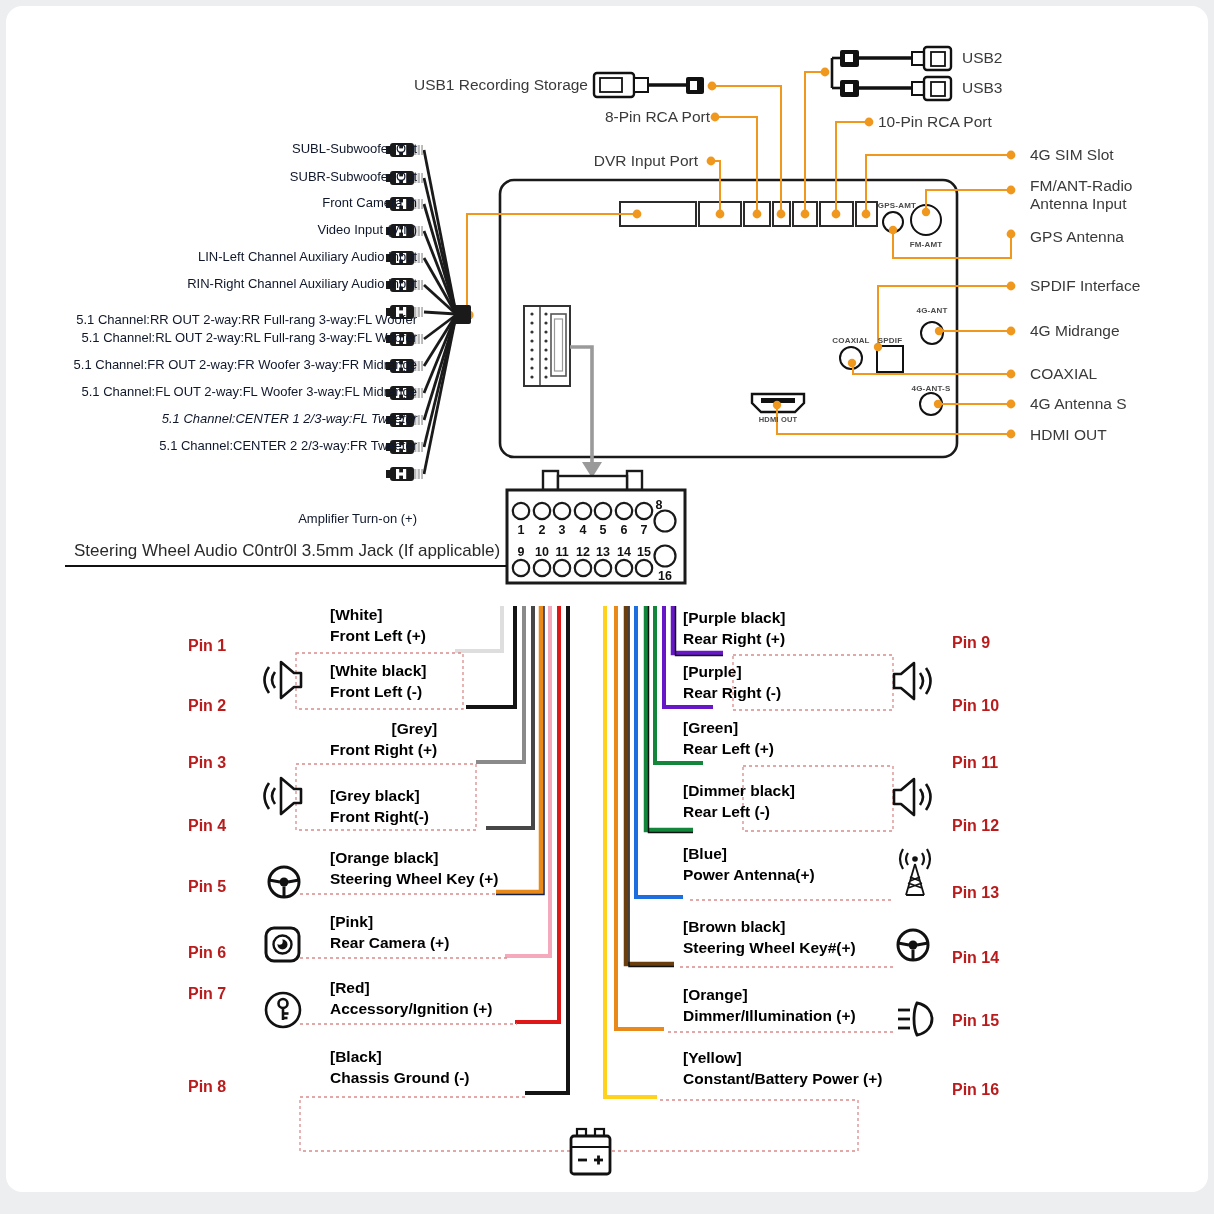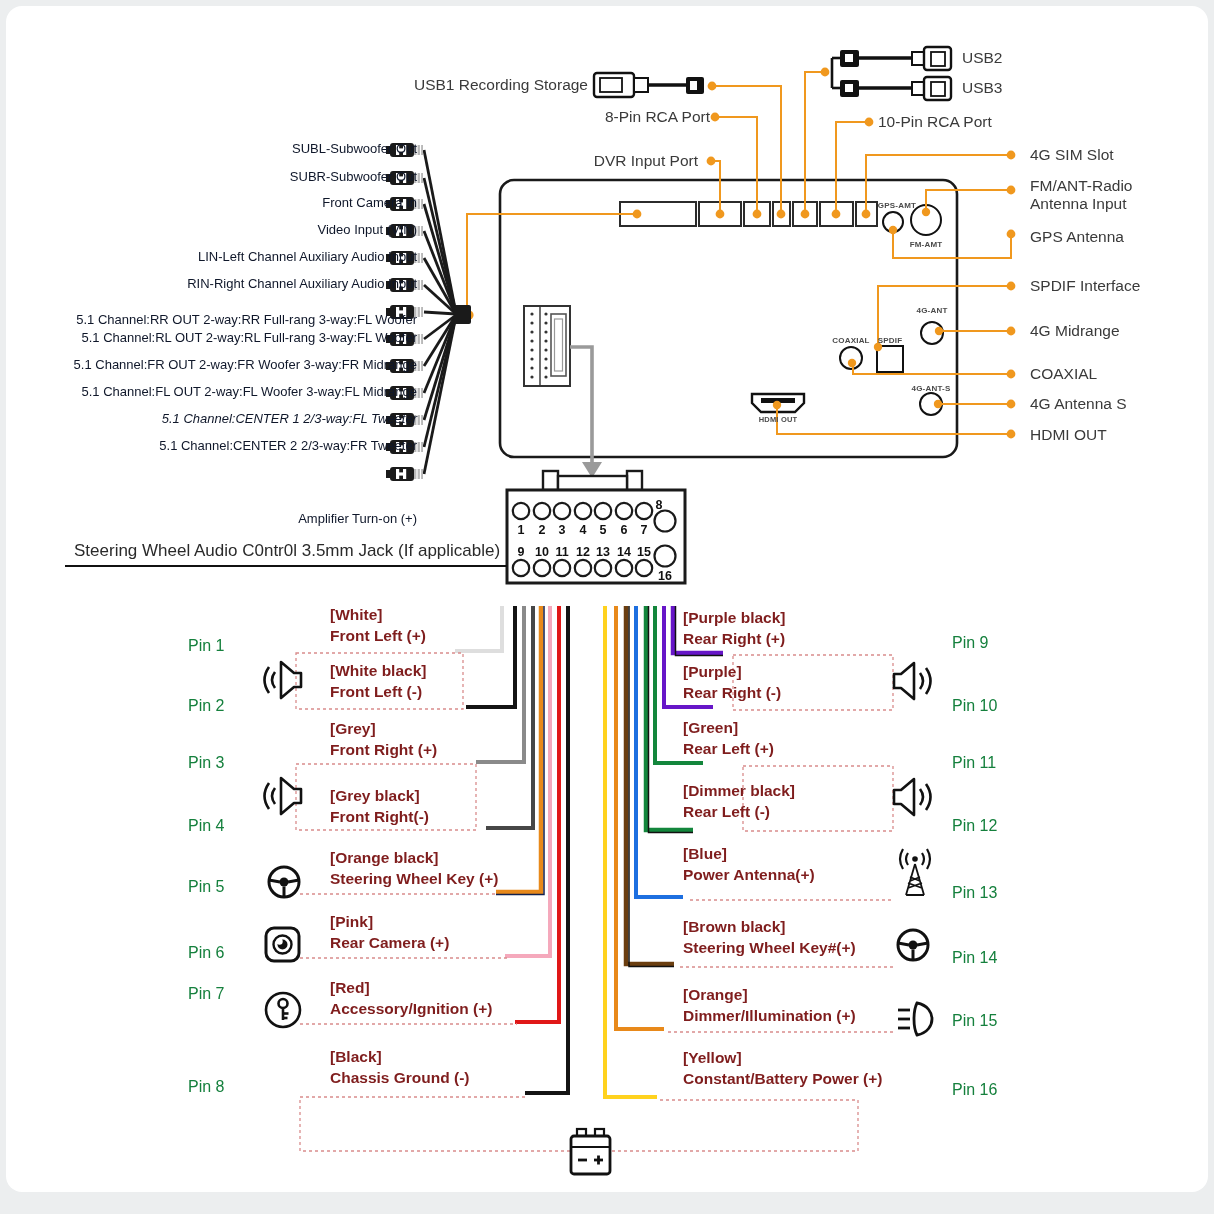--- a/index.html
+++ b/index.html
@@ -8,22 +8,22 @@
     background:#eceeef;
     font-family:"Liberation Sans","DejaVu Sans",sans-serif;
     color:#3a3a3a;
   }
   .card{position:absolute;left:6px;top:6px;right:6px;bottom:22px;background:#ffffff;border-radius:16px;}
   svg{position:absolute;left:0;top:0;}
   .lab{position:absolute;font-size:15.5px;color:#3a3a3a;white-space:pre-line;line-height:18px;}
   .lab.r{text-align:right;}
   .harness-lab{position:absolute;font-size:13px;color:#0f172a;text-align:right;white-space:nowrap;padding-left:40px;}
   .unit-lab{position:absolute;font-size:8px;font-weight:bold;color:#4a4a4a;text-align:center;letter-spacing:.2px;white-space:nowrap;}
-  .pin-name{position:absolute;font-size:16px;font-weight:normal;color:#15803d;white-space:nowrap;}
-  .wire-lab{position:absolute;font-size:15.5px;font-weight:bold;color:#7f1d1d;line-height:21px;white-space:nowrap;}
+  .pin-name{position:absolute;font-size:16px;font-weight:bold;color:#b91c1c;white-space:nowrap;}
+  .wire-lab{position:absolute;font-size:15.5px;font-weight:bold;color:#000000;line-height:21px;white-space:nowrap;}
   .wire-lab span{display:block;}
   .note{position:absolute;font-size:17px;color:#2a2a2a;white-space:nowrap;}
   .pnum{font:bold 12.5px "Liberation Sans",sans-serif;fill:#111;}
 </style>
 </head>
 <body>
 
 <div class="card"></div>
 
 <svg width="1214" height="1214" viewBox="0 0 1214 1214">
@@ -520,21 +520,21 @@
     <div class="wire-lab" style="left: 330px; top: 604px;">
       <span>[White]</span>
       <span>Front Left (+)</span>
     </div>
     <div class="pin-name" style="left: 188px; top: 697px;">Pin 2</div>
     <div class="wire-lab" style="left: 330px; top: 660px;">
       <span>[White black]</span>
       <span>Front Left (-)</span>
     </div>
     <div class="pin-name" style="left: 188px; top: 754px;">Pin 3</div>
-    <div class="wire-lab" style="left: 330px; top: 718px;">
+    <div class="wire-lab" style="left: 330px; top: 718px; text-align: right;">
       <span>[Grey]</span>
       <span>Front Right (+)</span>
     </div>
     <div class="pin-name" style="left: 188px; top: 817px;">Pin 4</div>
     <div class="wire-lab" style="left: 330px; top: 785px;">
       <span>[Grey black]</span>
       <span>Front Right(-)</span>
     </div>
     <div class="pin-name" style="left: 188px; top: 878px;">Pin 5</div>
     <div class="wire-lab" style="left: 330px; top: 847px;">

